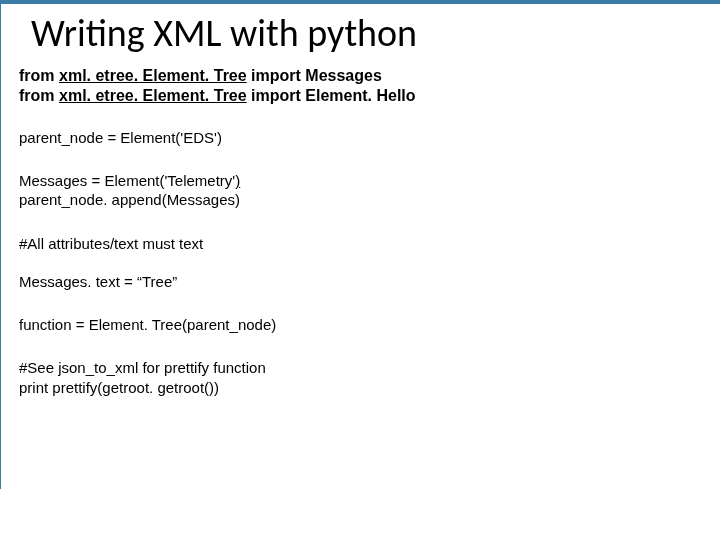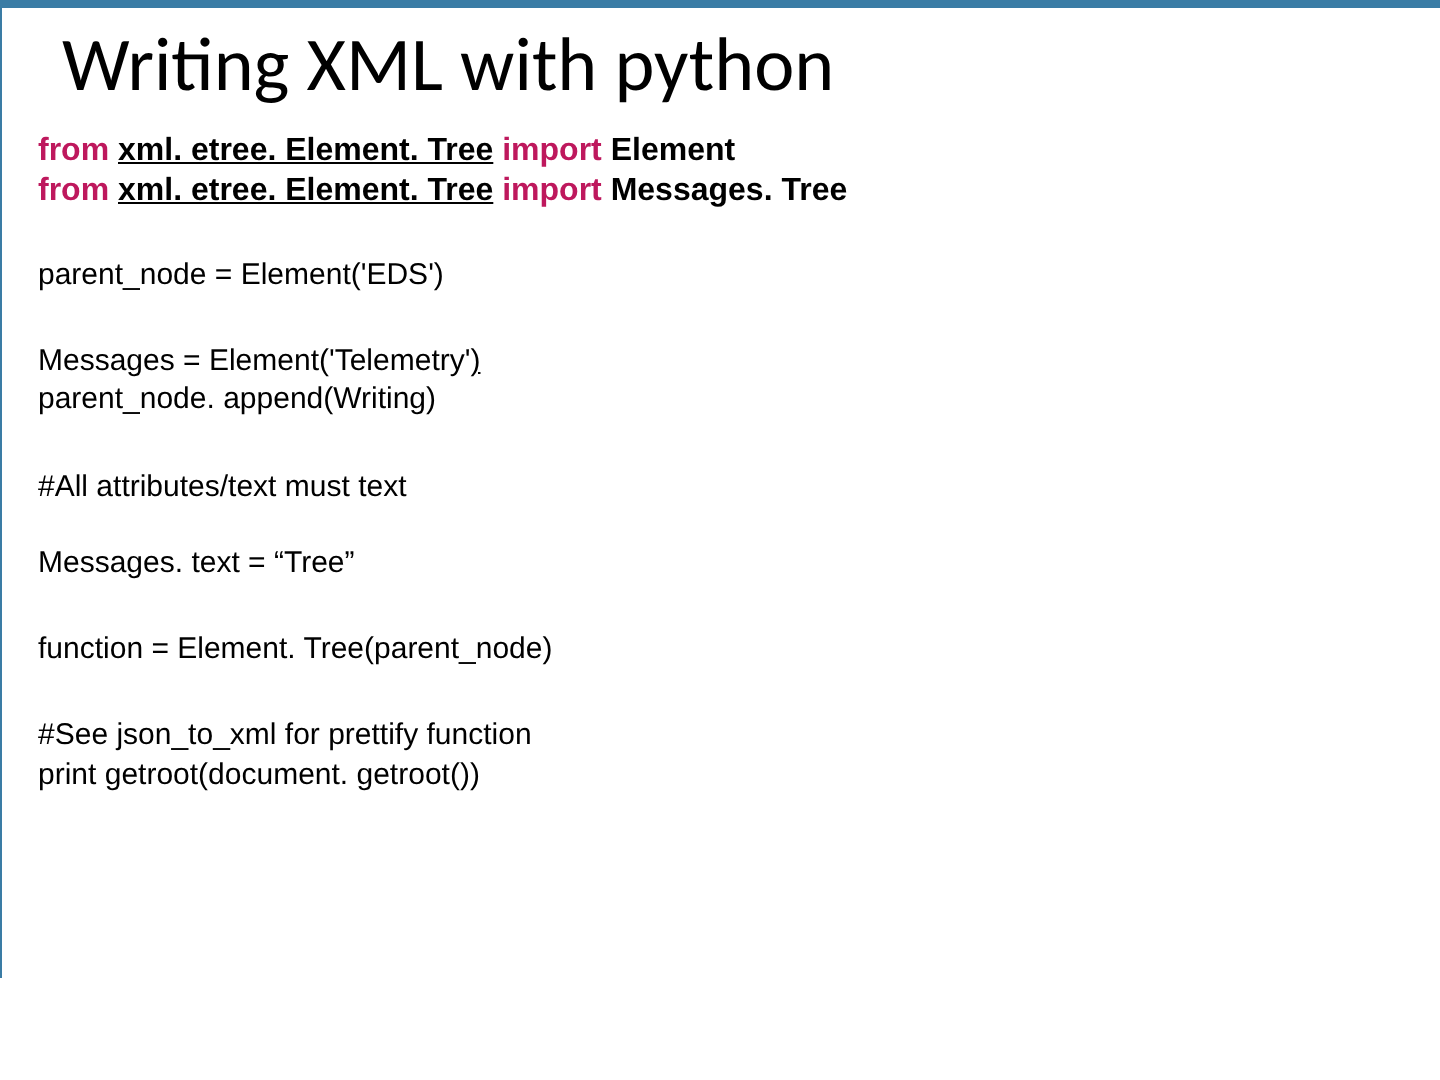--- a/index.html
+++ b/index.html
@@ -26,69 +26,69 @@
     font-weight: 400;
     margin: 0 0 10px 30px;
     letter-spacing: 0px;
   }
   .imports {
     margin: 0 0 22px 18px;
     font-size: 16px;
     font-weight: bold;
     line-height: 1.25;
   }
-  .imports .kw { color: #be185d; }
+  .imports .kw { color: #000000; }
   .imports .u { text-decoration: underline; }
   .body {
     margin: 0 0 0 18px;
     font-size: 15px;
     line-height: 1.28;
   }
   .body p {
     margin: 0 0 24px 0;
   }
   .u { text-decoration: underline; }
 </style>
 </head>
 <body>
 
 <div class="slide">
 
   <h1 class="title">Writing XML with python</h1>
 
   <div class="imports">
     <div>
-      <span class="kw">from </span><span class="u">xml. etree. Element. Tree</span><span class="kw"> import </span><span>Element</span>
+      <span class="kw">from </span><span class="u">xml. etree. Element. Tree</span><span class="kw"> import </span><span>Messages</span>
     </div>
     <div>
-      <span class="kw">from </span><span class="u">xml. etree. Element. Tree</span><span class="kw"> import </span><span>Messages. Tree</span>
+      <span class="kw">from </span><span class="u">xml. etree. Element. Tree</span><span class="kw"> import </span><span>Element. Hello</span>
     </div>
   </div>
 
   <div class="body">
 
     <p>
       <span>parent_node  = Element('EDS')</span>
     </p>
 
     <p>
       <span>Messages = Element('Telemetry'</span><span class="u">)</span><br>
-      <span>parent_node. append(Writing)</span>
+      <span>parent_node. append(Messages)</span>
     </p>
 
     <p>
       <span>#All attributes/text must text</span><br>
       <br>
       <span>Messages. text = “Tree”</span>
     </p>
 
     <p>
       <span>function     = Element. Tree(parent_node)</span>
     </p>
 
     <p>
       <span>#See json_to_xml for prettify function</span><br>
-      <span>print getroot(document. getroot())</span>
+      <span>print prettify(getroot. getroot())</span>
     </p>
 
   </div>
 
 </div>
 
 </body></html>

